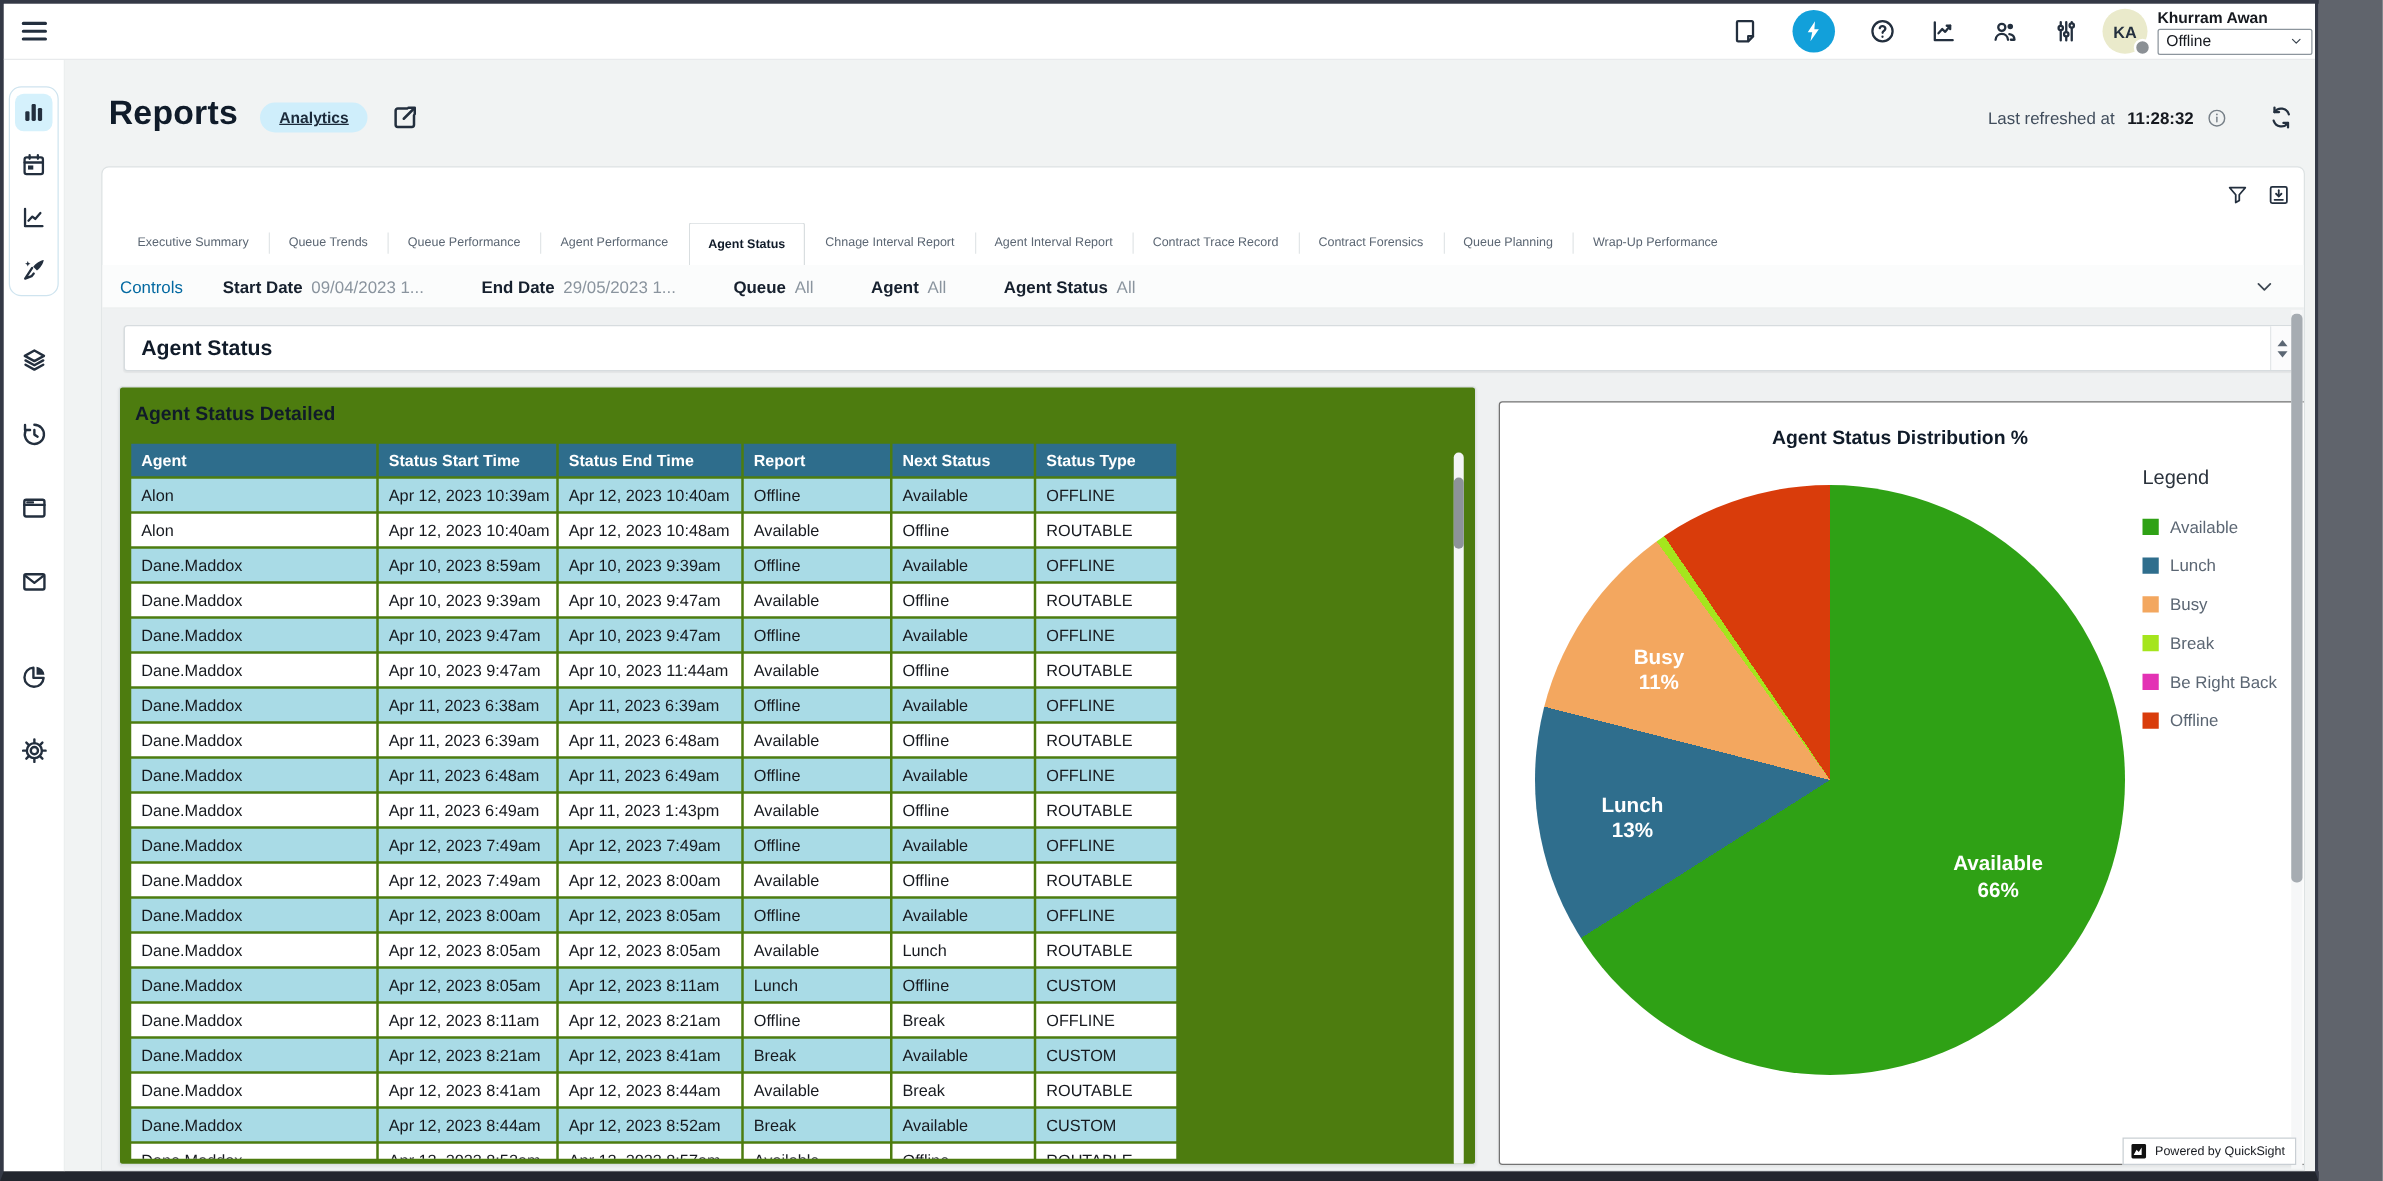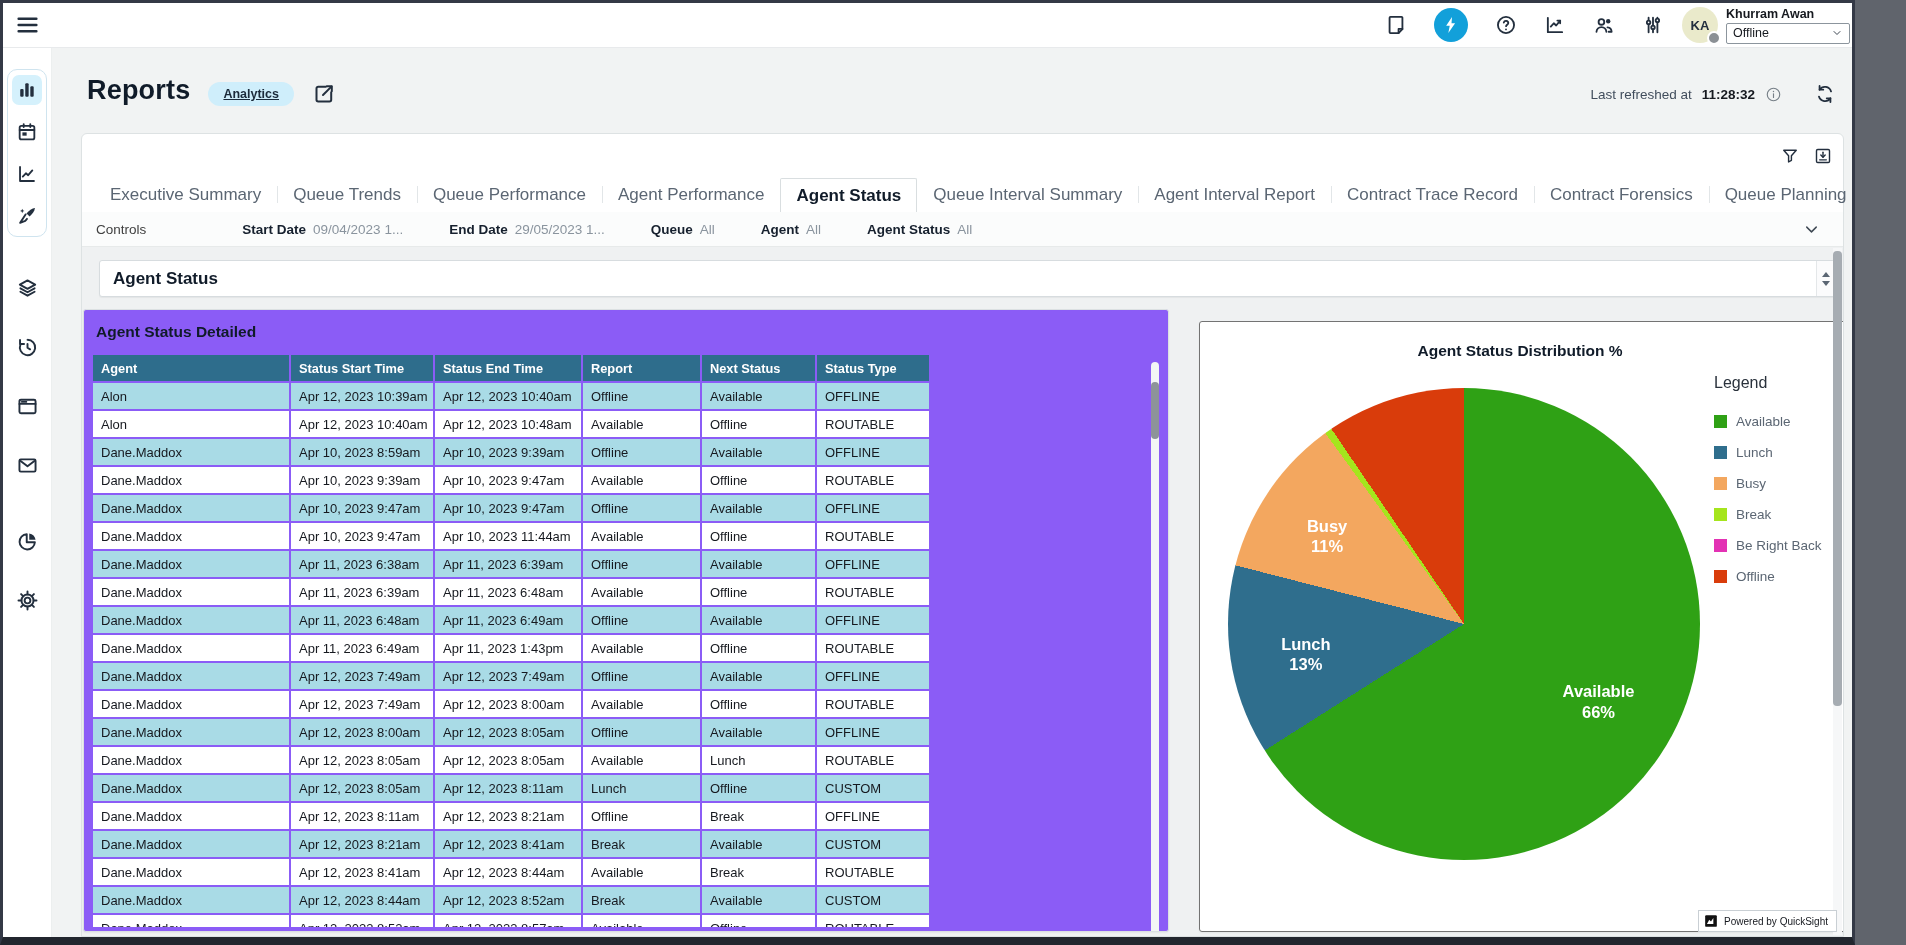--- a/index.html
+++ b/index.html
@@ -39,45 +39,45 @@
   .refresh-row{position:absolute;right:16px;top:80px;display:flex;align-items:center;gap:10px;font-size:13.5px;color:#414d5c;}
   .refresh-row b{color:#16191f;}
   .refresh-row .icon-refresh{margin-left:22px;cursor:pointer;}
 
   
   .panel{position:absolute;left:78px;right:8px;top:130px;bottom:0;background:#fff;border:1px solid #dde2e3;border-radius:6px 6px 0 0;}
   .panel-tools{position:absolute;top:12px;right:10px;display:flex;gap:13px;}
   .panel-tools .icon{cursor:pointer;}
 
   .tabs-row{position:absolute;left:12px;right:60px;top:44px;height:34px;display:flex;align-items:flex-end;border-bottom:1px solid #d9dee0;}
-  .tab{position:relative;padding:0 15px;height:33px;line-height:33px;font-size:17px;color:#5b6673;border:1px solid transparent;white-space:nowrap;cursor:pointer;}
+  .tab{position:relative;padding:0 15px;height:33px;line-height:33px;font-size:10px;color:#5b6673;border:1px solid transparent;white-space:nowrap;cursor:pointer;}
   .tab:not(:first-child)::before{content:"";position:absolute;left:-1px;top:8px;height:17px;width:1px;background:#e2e6e8;}
   .tab.active{background:#fff;border-color:#d9dee0;border-bottom-color:#fff;margin-bottom:-1px;font-weight:bold;color:#101b29;border-radius:2px 2px 0 0;}
   .tab.active::before,.tab.active + .tab::before{display:none;}
 
   .controls-row{position:absolute;left:0;right:0;top:78px;height:35px;background:#fbfcfc;border-bottom:1px solid #e7eaea;
     display:flex;align-items:center;padding-left:14px;font-size:13.5px;box-sizing:border-box;}
-  .controls-label{color:#404040;margin-right:96px;}
+  .controls-label{color:#0369a1;margin-right:32px;}
   .filter{display:flex;gap:7px;margin-right:46px;cursor:pointer;}
   .filter b{color:#16202e;}
   .filter .val{color:#8a949e;}
   .controls-chev{position:absolute;right:22px;top:8px;cursor:pointer;}
 
   .panel-lower{position:absolute;left:0;right:0;top:113px;bottom:0;background:#eff1f2;overflow:hidden;}
 
   .sheet-bar{position:absolute;left:17px;top:13px;width:1736px;height:37px;background:#fff;border:1px solid #d7dcdf;border-radius:3px;
     box-shadow:0 1px 1px rgba(0,0,0,.05);display:flex;align-items:center;box-sizing:border-box;}
   .sheet-title{padding-left:13px;font-size:17px;font-weight:bold;color:#101b29;}
   .sheet-stepper{margin-left:auto;width:17px;align-self:stretch;background:#fbfbfc;border-left:1px solid #e4e7e9;
     display:flex;flex-direction:column;align-items:center;justify-content:center;gap:4px;cursor:pointer;}
   .tri-up{width:0;height:0;border-left:4px solid transparent;border-right:4px solid transparent;border-bottom:5px solid #5b6673;}
   .tri-down{width:0;height:0;border-left:4px solid transparent;border-right:4px solid transparent;border-top:5px solid #5b6673;}
 
   
-  .table-card{position:absolute;left:1px;top:62px;width:1086px;bottom:4px;background:#8b5cf6;border:1px solid #dbe0e2;border-radius:3px;
+  .table-card{position:absolute;left:13px;top:62px;width:1086px;bottom:4px;background:#4d7c0f;border:1px solid #dbe0e2;border-radius:3px;
     box-shadow:0 1px 2px rgba(0,0,0,.05);box-sizing:border-box;overflow:hidden;}
   .card-title{padding:13px 0 8px 12px;font-size:15.5px;font-weight:bold;color:#101b29;}
   .table-clip{margin:4px 0 0 7px;height:574px;width:852px;overflow:hidden;}
   table.agent-table{border-collapse:separate;border-spacing:2px;table-layout:fixed;width:840px;}
   .agent-table th{background:#2e6d8c;color:#fff;font-size:12.8px;font-weight:bold;text-align:left;padding:0 0 0 8px;height:26px;overflow:hidden;white-space:nowrap;}
   .agent-table td{font-size:13px;color:#16191f;padding:0 0 0 8px;height:26px;overflow:hidden;white-space:nowrap;}
   .agent-table tbody tr:nth-child(odd) td{background:#a9dbe6;}
   .agent-table tbody tr:nth-child(even) td{background:#fff;}
   .table-scroll{position:absolute;top:52px;right:9px;width:8px;height:572px;background:#f3f5f5;border-radius:4px;cursor:pointer;}
   .table-scroll .thumb{position:absolute;top:20px;left:0;width:8px;height:57px;background:#8d9399;border-radius:4px;}
@@ -316,21 +316,21 @@
           </svg>
         </span>
     </div>
 
     <div class="tabs-row" id="tabs-row">
         <div class="tab">Executive Summary</div>
         <div class="tab">Queue Trends</div>
         <div class="tab">Queue Performance</div>
         <div class="tab">Agent Performance</div>
         <div class="tab active">Agent Status</div>
-        <div class="tab">Queue Interval Summary</div>
+        <div class="tab">Chnage Interval Report</div>
         <div class="tab">Agent Interval Report</div>
         <div class="tab">Contract Trace Record</div>
         <div class="tab">Contract Forensics</div>
         <div class="tab">Queue Planning</div>
         <div class="tab">Wrap-Up Performance</div>
       </div>
 
     <div class="controls-row">
       <span class="controls-label">Controls</span>
       <span id="filters" style="display:flex;align-items:center;">

